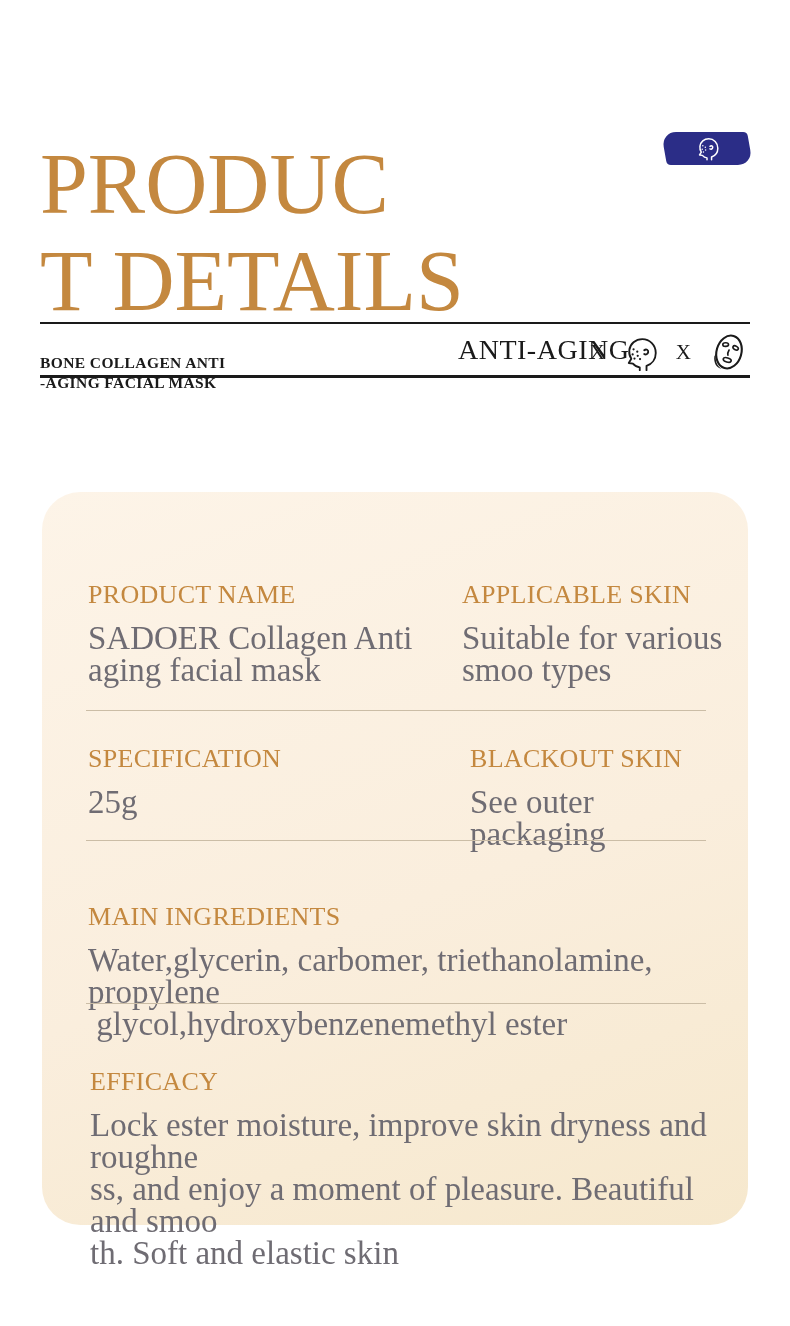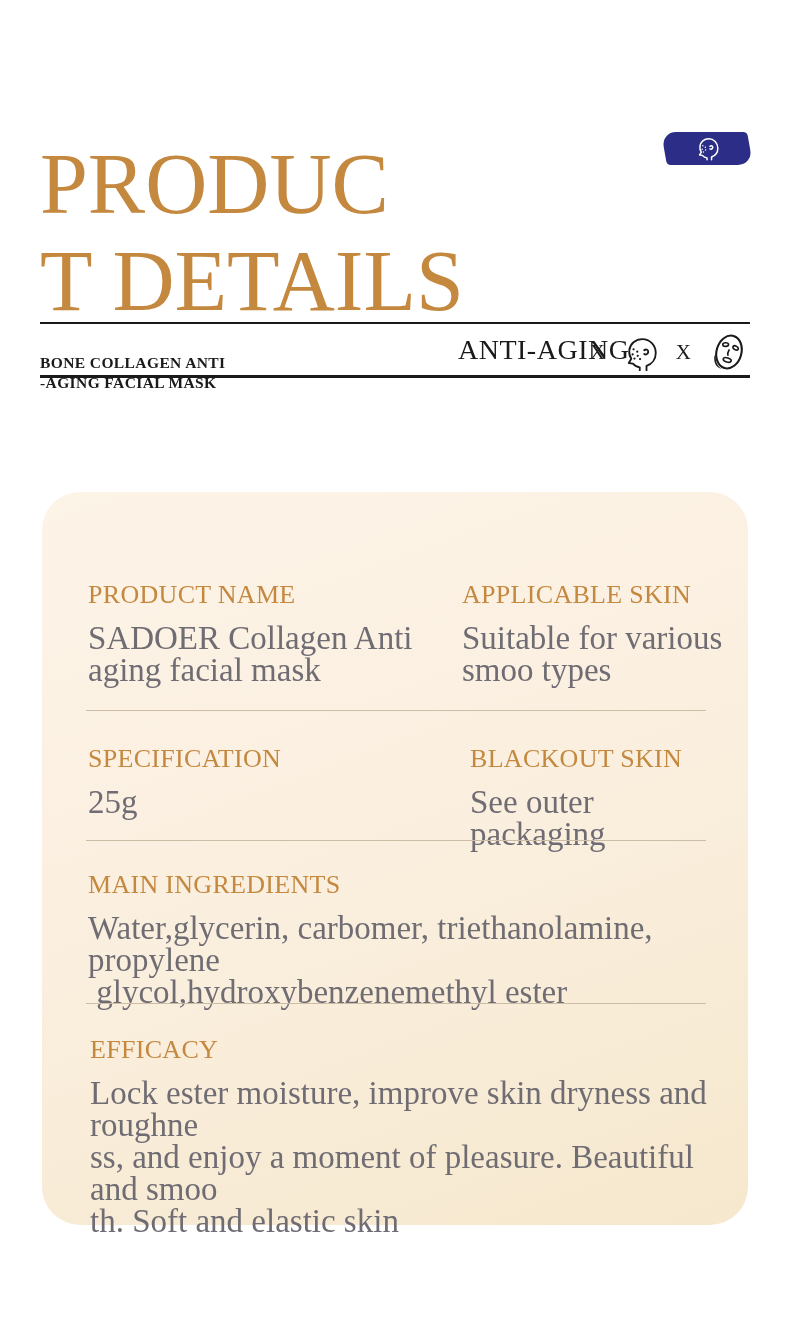--- a/index.html
+++ b/index.html
@@ -52,21 +52,21 @@
   .mask-icon-svg{width:42px;height:42px;}
 
   
   .card{
     position:absolute;left:42px;top:492px;width:706px;height:733px;
     border-radius:38px;
     background:linear-gradient(160deg,var(--card-top) 0%,#faeedd 55%,var(--card-bottom) 100%);
   }
   .sec{position:absolute;left:0;right:0;}
   .two-col{display:grid;grid-template-columns:374px 1fr;padding:0 20px 0 46px;}
-  .one-col{padding:0 40px 0 46px;}
+  .one-col{padding:0 40px 0 46px;margin-top:32px;}
   .sec-1{top:88px;}
   .sec-2{top:240px;margin-top:12px;}
   .sec-3{top:378px;}
   .sec-4{top:543px;padding-left:48px;}
   .sec-2 .col-b{padding-left:8px;}
   .field-label{
     font-size:26px;line-height:30px;color:var(--accent);
     letter-spacing:.3px;font-weight:400;
   }
   .field-value{

